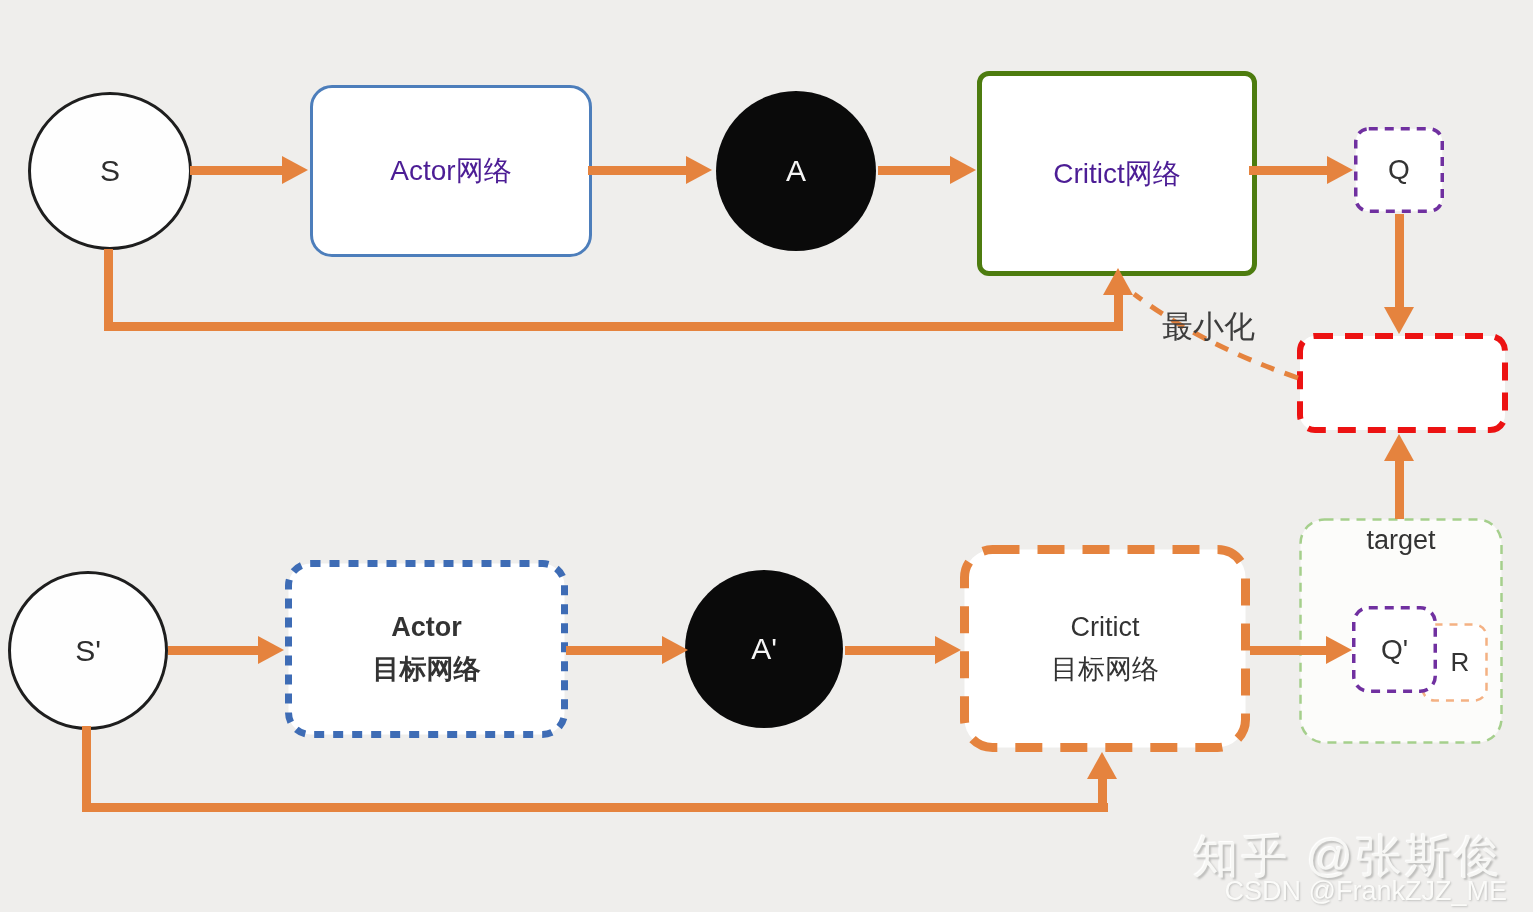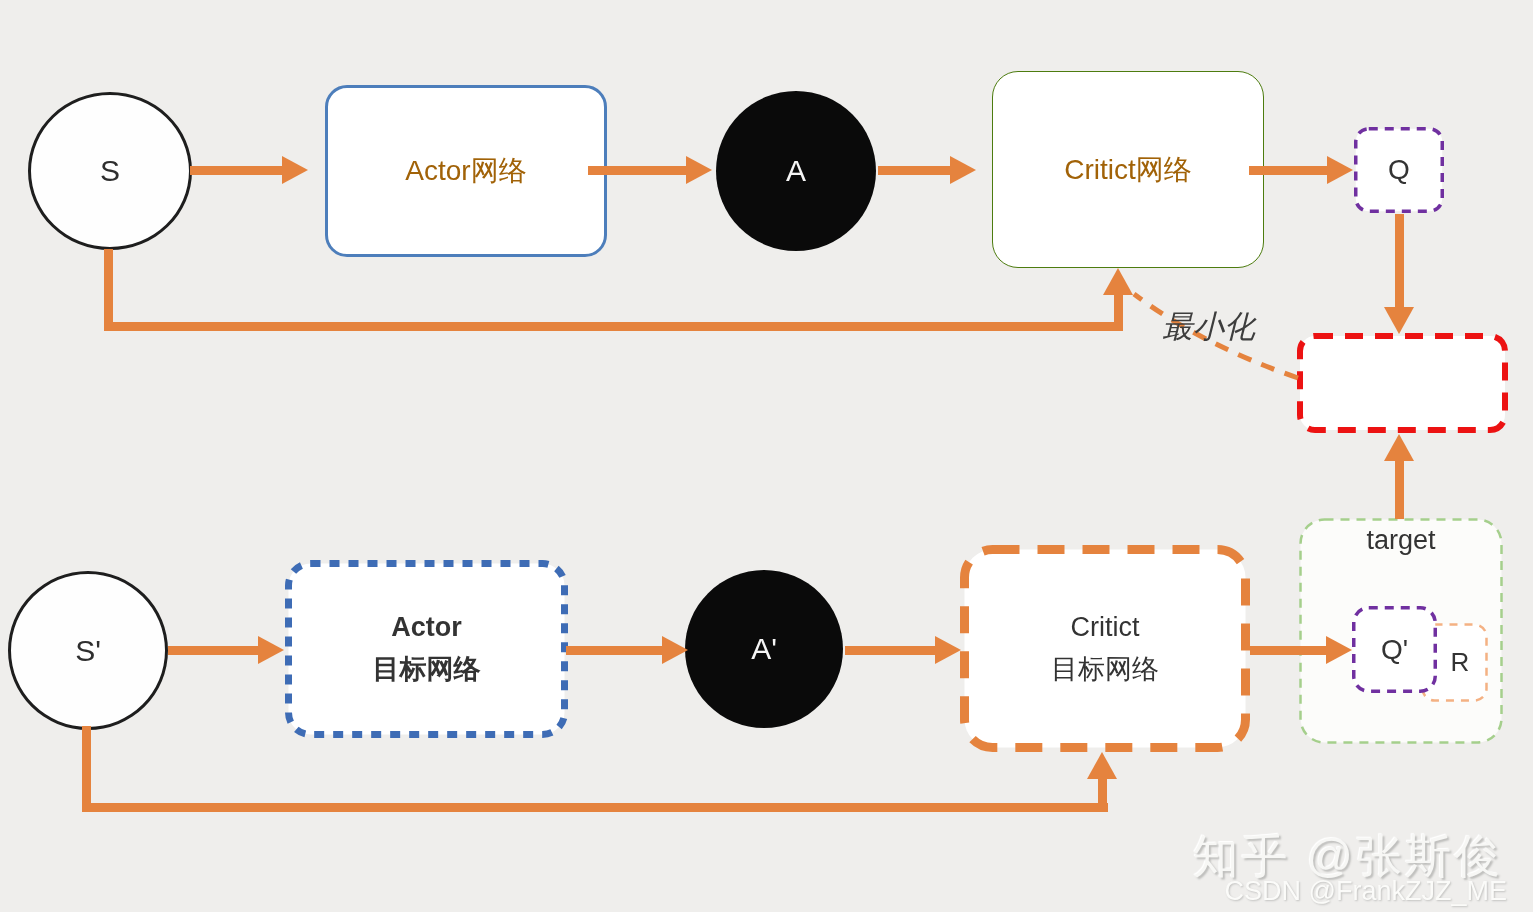--- a/index.html
+++ b/index.html
@@ -34,34 +34,34 @@
     display:flex;align-items:center;justify-content:center;
     font-size:30px;color:#2e2e2e;z-index:1;
   }
   .black-circle{
     border-radius:50%;background:#0a0a0a;
     display:flex;align-items:center;justify-content:center;
     font-size:30px;color:#f5f5f5;z-index:1;
   }
   .solid-box{
     background:#ffffff;display:flex;align-items:center;justify-content:center;
-    font-size:28px;color:#a16207;z-index:1;margin-left:15px;
+    font-size:28px;color:#4c1d95;z-index:1;
   }
   .actor-box{border:3px solid #4d7ebb;border-radius:22px;}
-  .critic-box{border:1px solid #4d7c0f;border-radius:26px;}
+  .critic-box{border:5px solid #4d7c0f;border-radius:12px;}
 
   
   .oseg{position:absolute;background:#e5833e;z-index:3;}
   .head{position:absolute;width:0;height:0;z-index:3;}
   .head-right{border-top:14px solid transparent;border-bottom:14px solid transparent;border-left:26px solid #e5833e;}
   .head-up{border-left:15px solid transparent;border-right:15px solid transparent;border-bottom:27px solid #e5833e;}
   .head-down{border-left:15px solid transparent;border-right:15px solid transparent;border-top:27px solid #e5833e;}
 
   
-  .minimize-label{font-size:31px;color:#3d3d3d;z-index:4;font-style:italic;}
+  .minimize-label{font-size:31px;color:#3d3d3d;z-index:4;}
   .wm-zhihu{
     font-size:46px;color:#f7f7f5;letter-spacing:3px;white-space:nowrap;
     text-shadow:2px 2px 2px #bdbdbb,-1px -1px 1px #ffffff;z-index:5;
   }
   .wm-csdn{
     font-size:27px;color:#fbfbf9;white-space:nowrap;
     text-shadow:1px 1px 2px #c2c2c0;z-index:5;
   }
 </style>
 </head>

